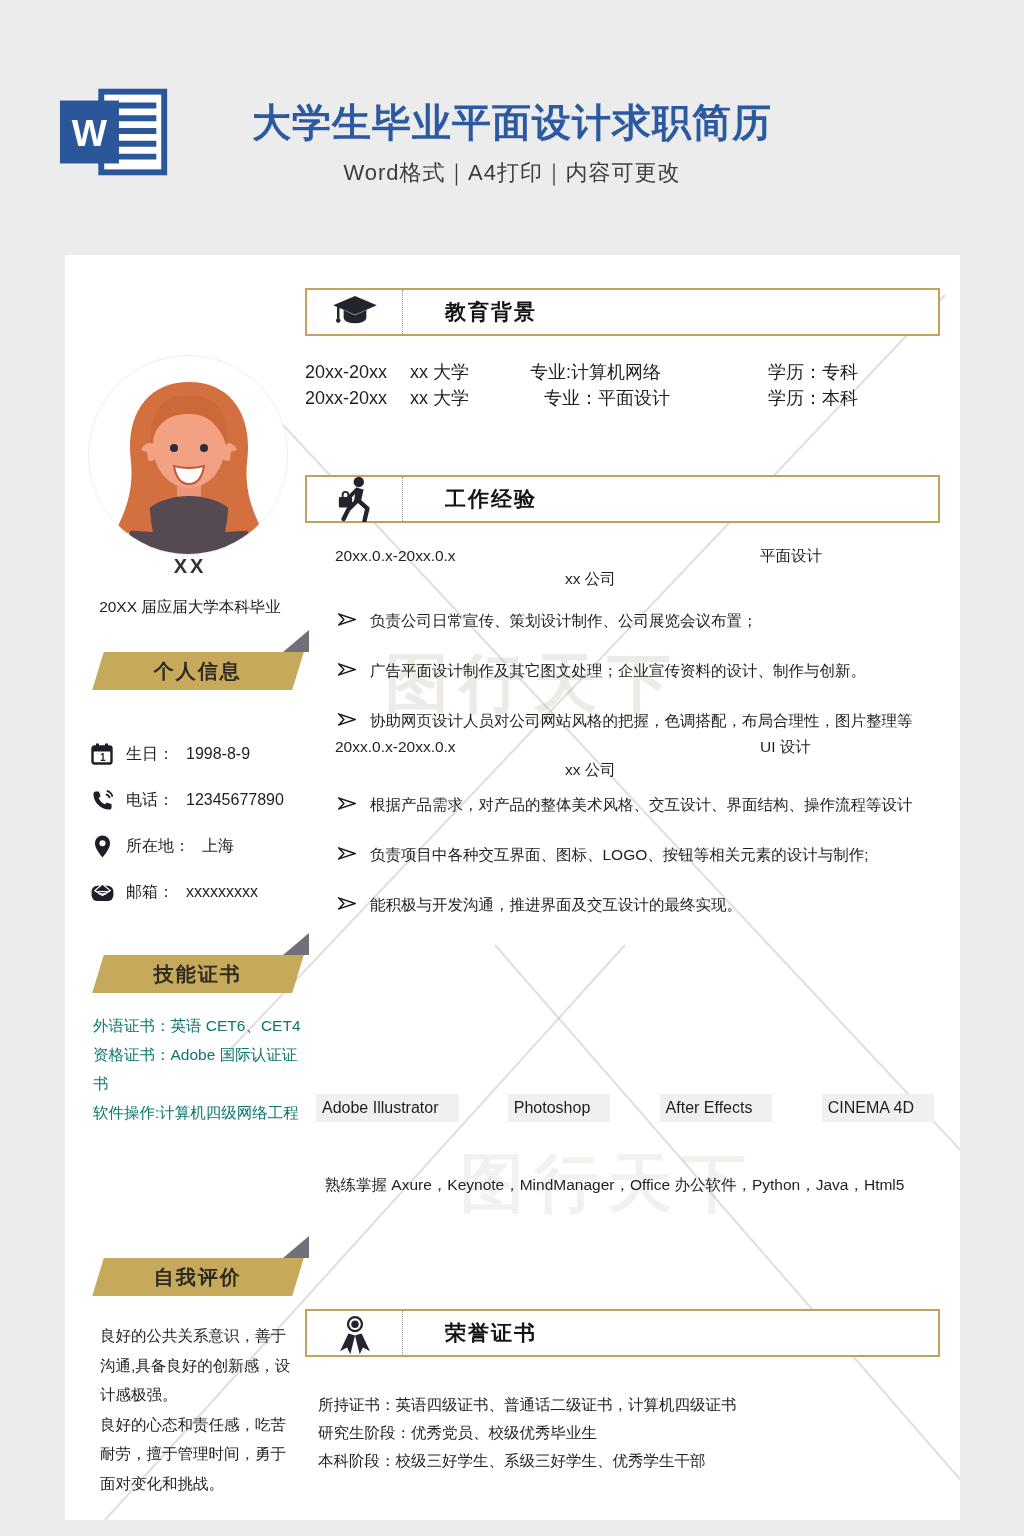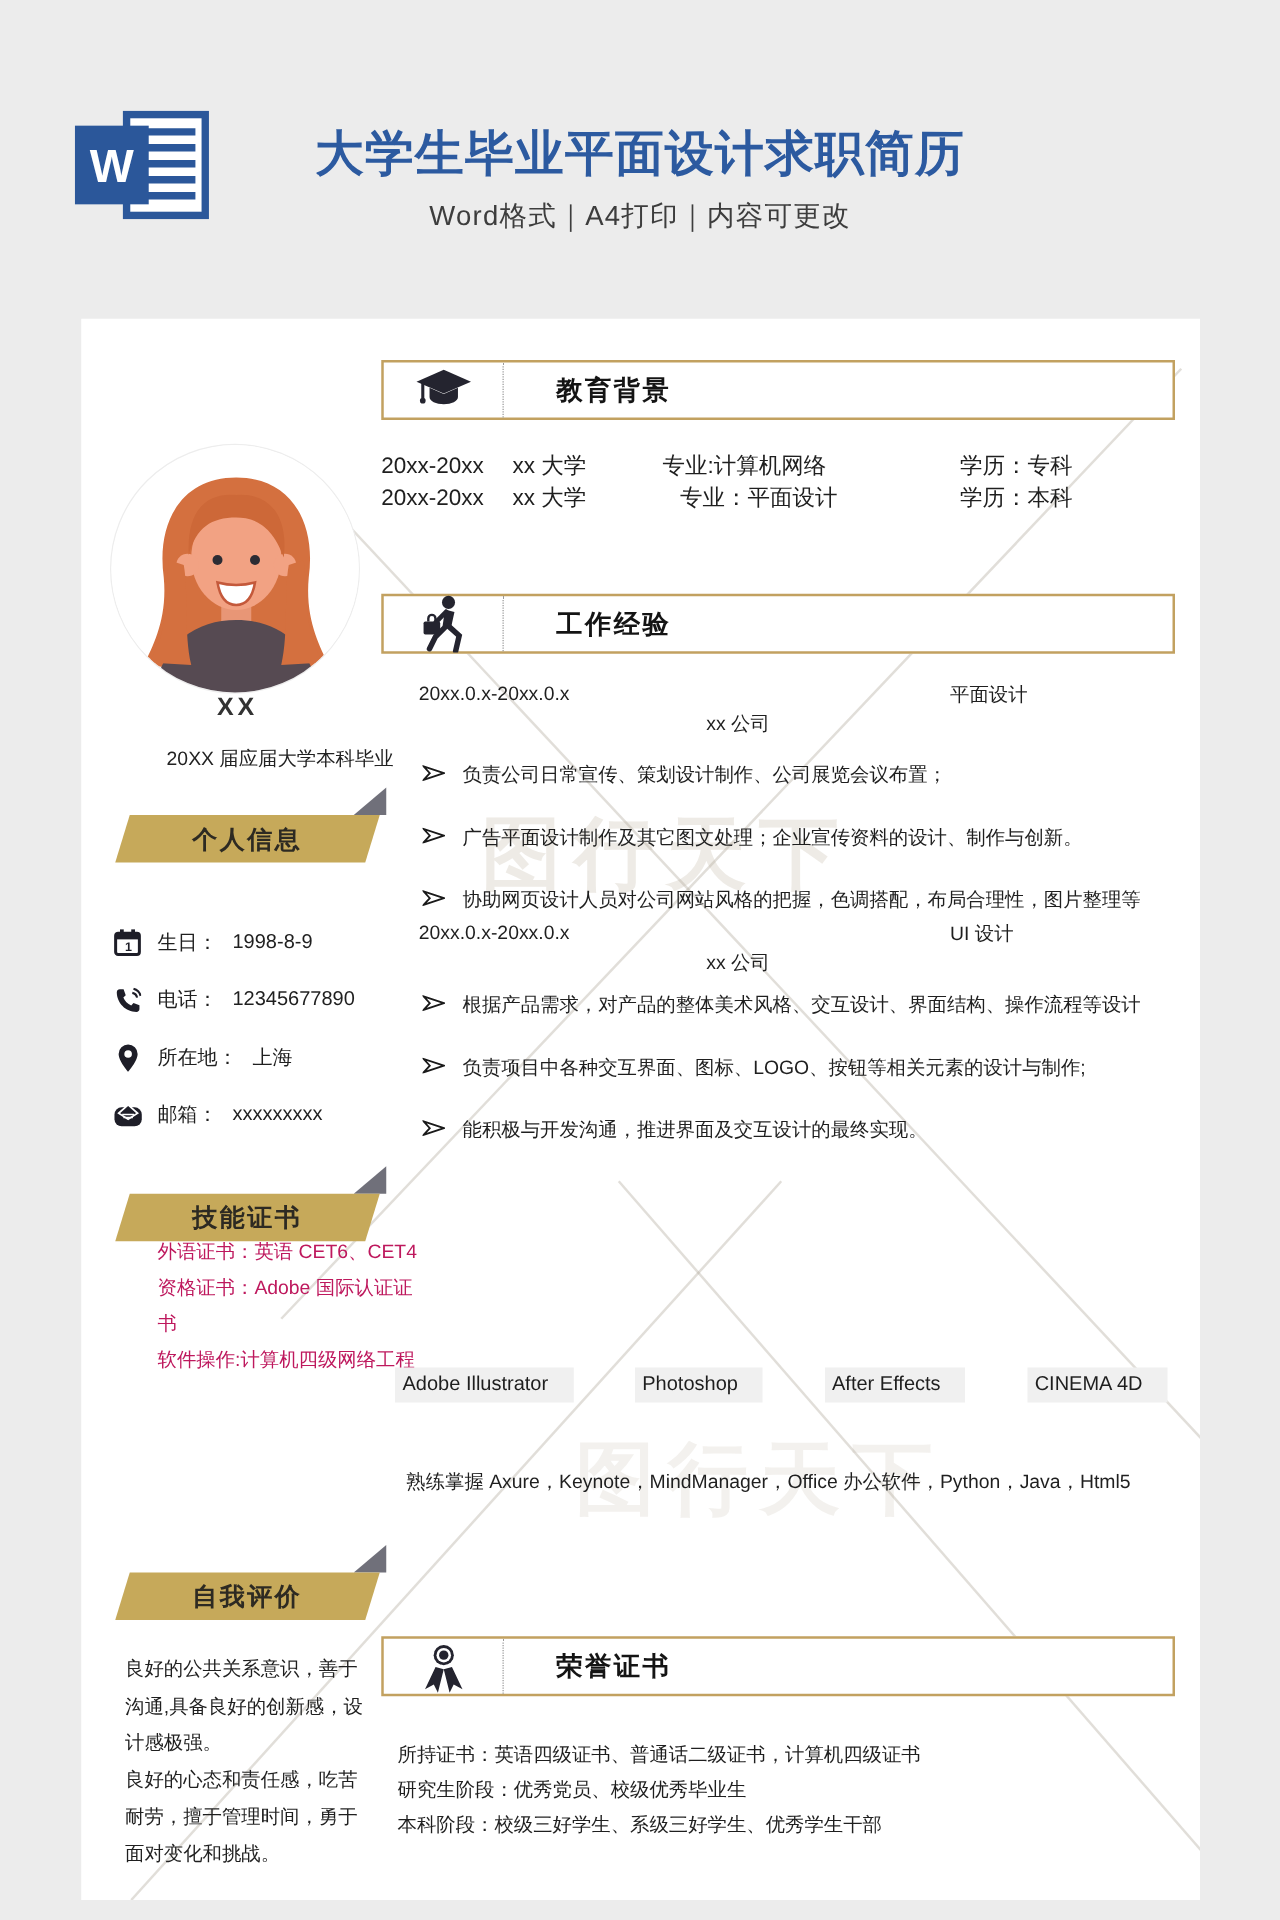--- a/index.html
+++ b/index.html
@@ -20,35 +20,35 @@
 
   .wm-layer { position:absolute; inset:0; pointer-events:none; }
   .wm-text { position:absolute; font-size:64px; font-weight:bold; color:rgba(190,178,158,0.26);
              letter-spacing:10px; white-space:nowrap; }
 
   
   .avatar { position:absolute; left:23px; top:100px; width:200px; height:200px;
             border-radius:50%; overflow:hidden; border:1px solid #ededed; background:#fff; }
   .person-name { position:absolute; left:0; top:300px; width:250px; text-align:center;
                  font-size:20px; font-weight:bold; color:#333; letter-spacing:3px; }
-  .person-tagline { position:absolute; left:0; top:342px; width:250px; text-align:right;
+  .person-tagline { position:absolute; left:0; top:342px; width:250px; text-align:center;
                     font-size:15.5px; color:#222; }
 
   .side-banner { position:absolute; left:33px; width:200px; height:38px; background:#c6a95a;
                  transform:skewX(-17deg); display:flex; align-items:center; justify-content:center; }
   .side-banner span { transform:skewX(17deg); font-size:20px; font-weight:bold; color:#2d2a22; letter-spacing:2px; }
   .banner-fold { position:absolute; width:0; height:0;
                  border-left:26px solid transparent; border-bottom:22px solid #70707a; }
 
   .p-list { position:absolute; left:25px; top:486px; display:flex; flex-direction:column; gap:20px; }
   .p-item { display:flex; align-items:center; gap:12px; height:26px; font-size:16px; color:#1f1f1f; }
   .p-item .ic { width:24px; height:24px; flex:0 0 24px; display:flex; align-items:center; justify-content:center; }
 
-  .cert-block { position:absolute; left:28px; top:732px; width:216px;
-                font-size:15.5px; color:#be185d; line-height:29px;margin-left:33px; }
+  .cert-block { position:absolute; left:28px; top:756px; width:216px;
+                font-size:15.5px; color:#0f766e; line-height:29px; }
   .eval-block { position:absolute; left:35px; top:1066px; width:200px;
                 font-size:15.5px; color:#1f1f1f; line-height:29.5px; }
 
   
   .main-col { position:absolute; left:240px; top:0; width:635px; height:1315px; }
 
   .section-box { position:absolute; left:0; width:635px; height:48px; background:#fff;
                  border:2px solid #c2a160; display:flex; align-items:stretch; }
   .section-icon { width:95px; display:flex; align-items:center; justify-content:center; }
   .section-divider { border-left:1px dotted #9a9a9a; }

